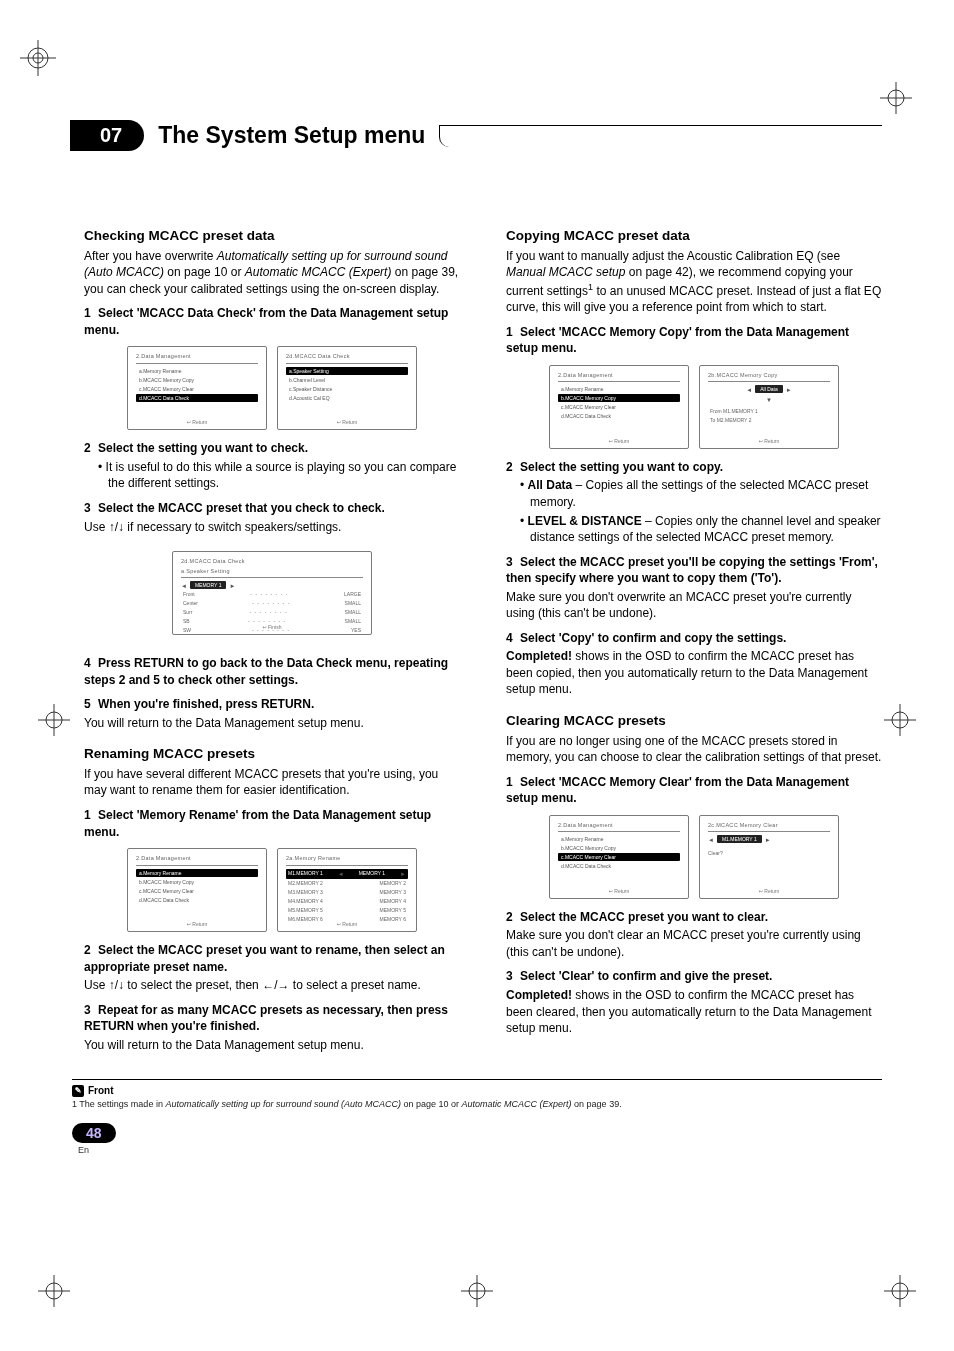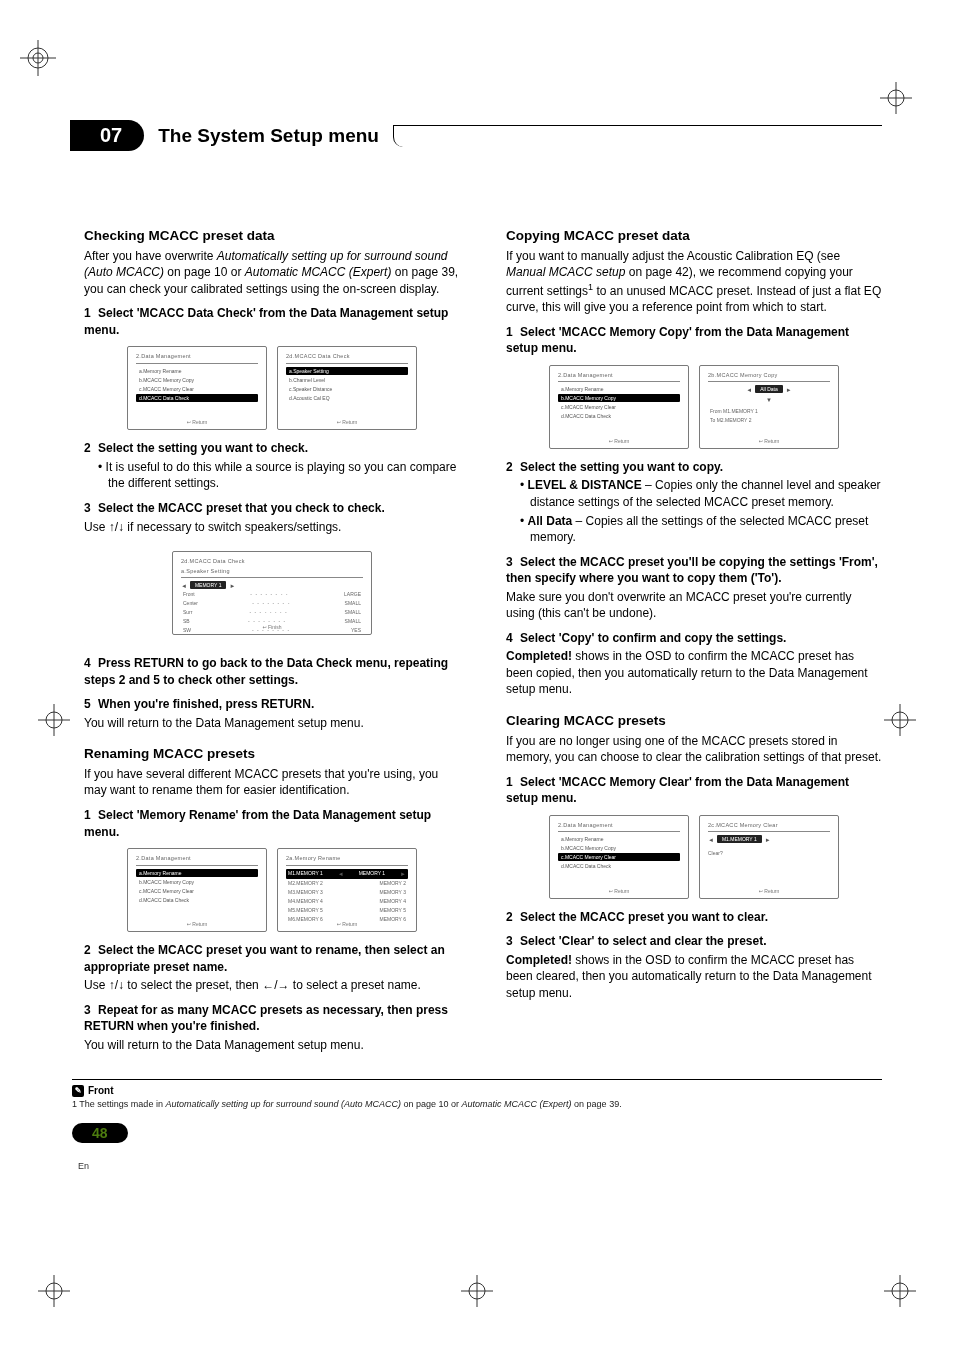--- a/index.html
+++ b/index.html
@@ -50,21 +50,21 @@
     background: #000;
     color: #fff;
     font-weight: 700;
     font-size: 20px;
     padding: 4px 22px 4px 30px;
     border-top-right-radius: 20px;
     border-bottom-right-radius: 20px;
     margin-left: -24px;
   }
   .chapter-title {
-    font-size: 19px;
+    font-size: 23px;
     font-weight: 700;
     flex: 0 1 auto;
   }
   .chapter-line-wrap {
     flex: 1;
     height: 22px;
     position: relative;
   }
   .chapter-line-wrap::before {
     content: "";
@@ -228,32 +228,32 @@
     border-radius:2px;
   }
   .footnote-text {
     font-size: 9px;
     color: #222;
     margin-top: 2px;
   }
 
   .page-number-badge {
     background: #000;
-    color: #4d7c0f;
+    color: #c4b5fd;
     font-weight: 700;
     font-size: 14px;
-    padding: 2px 20px;
+    padding: 2px 14px;
     border-radius: 10px;
     display: inline-block;
     margin-top: 14px;
   }
   .lang {
     font-size: 9px;
     color: #333;
-    margin-top: 18px;
+    margin-top: 2px;
     margin-left: 6px;
   }
 
   .arrow { font-family: Arial, sans-serif; }
 </style>
 </head>
 <body>
 
 <div class="reg tl">
   <svg width="36" height="36">
@@ -487,22 +487,22 @@
               <span>From  M1.MEMORY 1</span>
             </div>
           <div class="kv">
               <span>To    M2.MEMORY 2</span>
             </div>
           <div class="osd-foot">↩ Return</div>
         </div>
       </div>
 
       <p class="step"><span class="num">2</span><span>Select the setting you want to copy.</span></p>
+      <p class="bullet"><span class="lead">All Data</span><span> – Copies all the settings of the selected MCACC preset memory.</span></p>
       <p class="bullet"><span class="lead">LEVEL &amp; DISTANCE</span><span> – Copies only the channel level and speaker distance settings of the selected MCACC preset memory.</span></p>
-      <p class="bullet"><span class="lead">All Data</span><span> – Copies all the settings of the selected MCACC preset memory.</span></p>
 
       <p class="step"><span class="num">3</span><span>Select the MCACC preset you'll be copying the settings 'From', then specify where you want to copy them ('To').</span></p>
       <p class="body-text">Make sure you don't overwrite an MCACC preset you're currently using (this can't be undone).</p>
 
       <p class="step"><span class="num">4</span><span>Select 'Copy' to confirm and copy the settings.</span></p>
       <p class="body-text"><b>Completed!</b><span> shows in the OSD to confirm the MCACC preset has been copied, then you automatically return to the Data Management setup menu.</span></p>
 
       <div class="section-title">Clearing MCACC presets</div>
       <p class="body-text">If you are no longer using one of the MCACC presets stored in memory, you can choose to clear the calibration settings of that preset.</p>
 
@@ -525,22 +525,23 @@
               <span class="tri-l">◄</span>
               <span class="osd-item sel-line">M1.MEMORY 1</span>
               <span class="tri-r">►</span>
             </div>
           <div style="margin-top:6px;font-size:5px;color:#666">Clear?</div>
           <div class="osd-foot">↩ Return</div>
         </div>
       </div>
 
       <p class="step"><span class="num">2</span><span>Select the MCACC preset you want to clear.</span></p>
-
-      <p class="step"><span class="num">3</span><span>Select 'Clear' to select and clear the preset.</span></p>
+      <p class="body-text">Make sure you don't clear an MCACC preset you're currently using (this can't be undone).</p>
+
+      <p class="step"><span class="num">3</span><span>Select 'Clear' to confirm and give the preset.</span></p>
       <p class="body-text"><b>Completed!</b><span> shows in the OSD to confirm the MCACC preset has been cleared, then you automatically return to the Data Management setup menu.</span></p>
     </div>
   </div>
 
   <div class="footnote-block">
     <span class="note-badge">
         <span class="note-icon">✎</span>
         <span>Front</span>
       </span>
     <div class="footnote-text">

